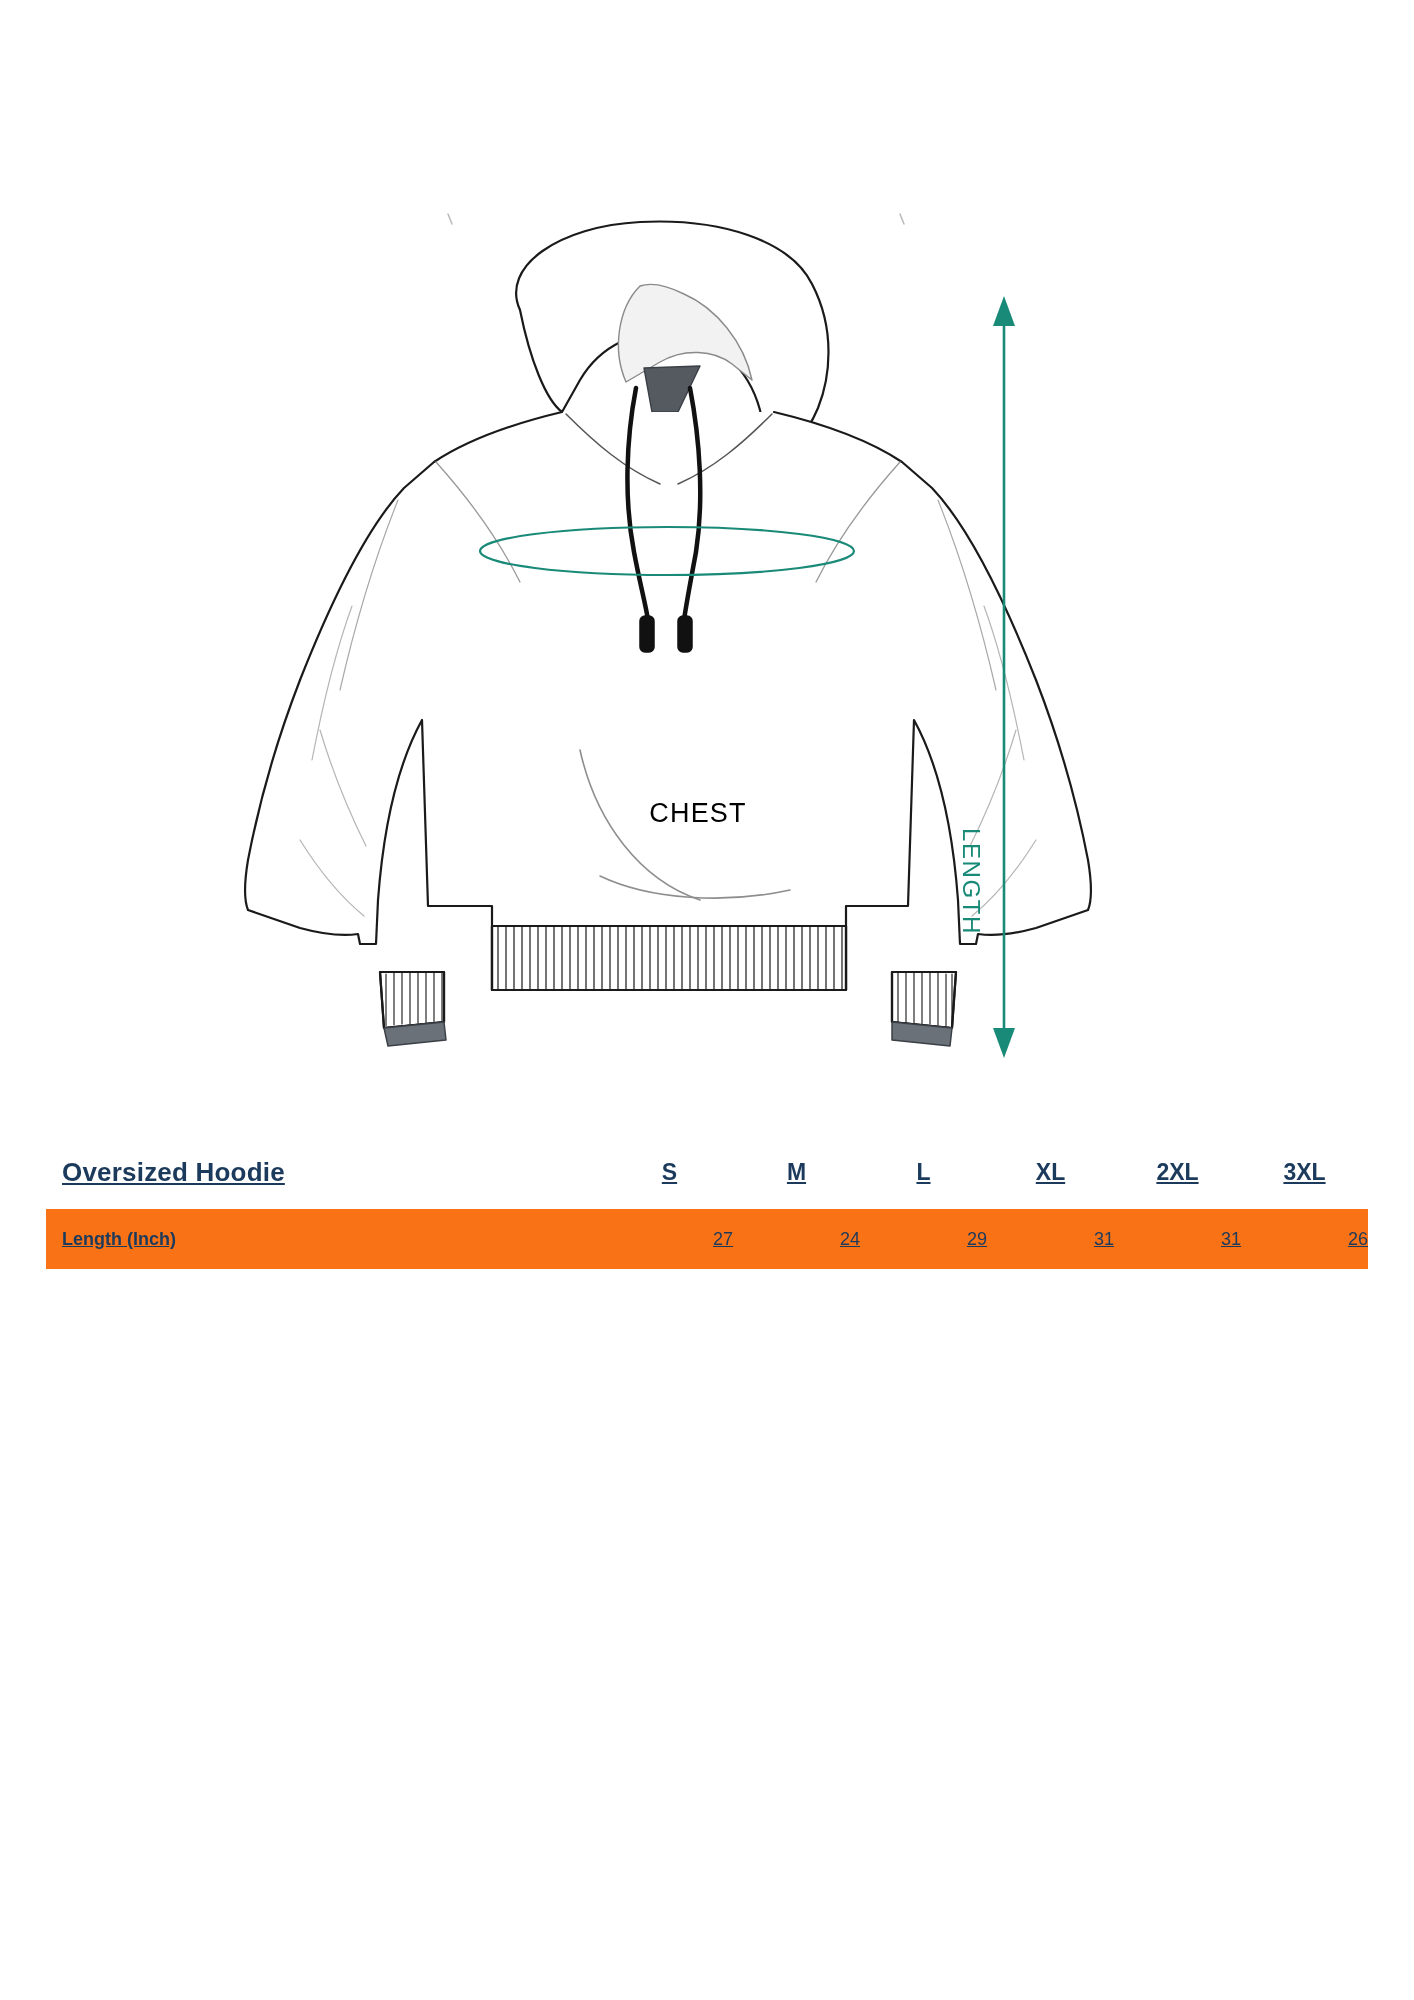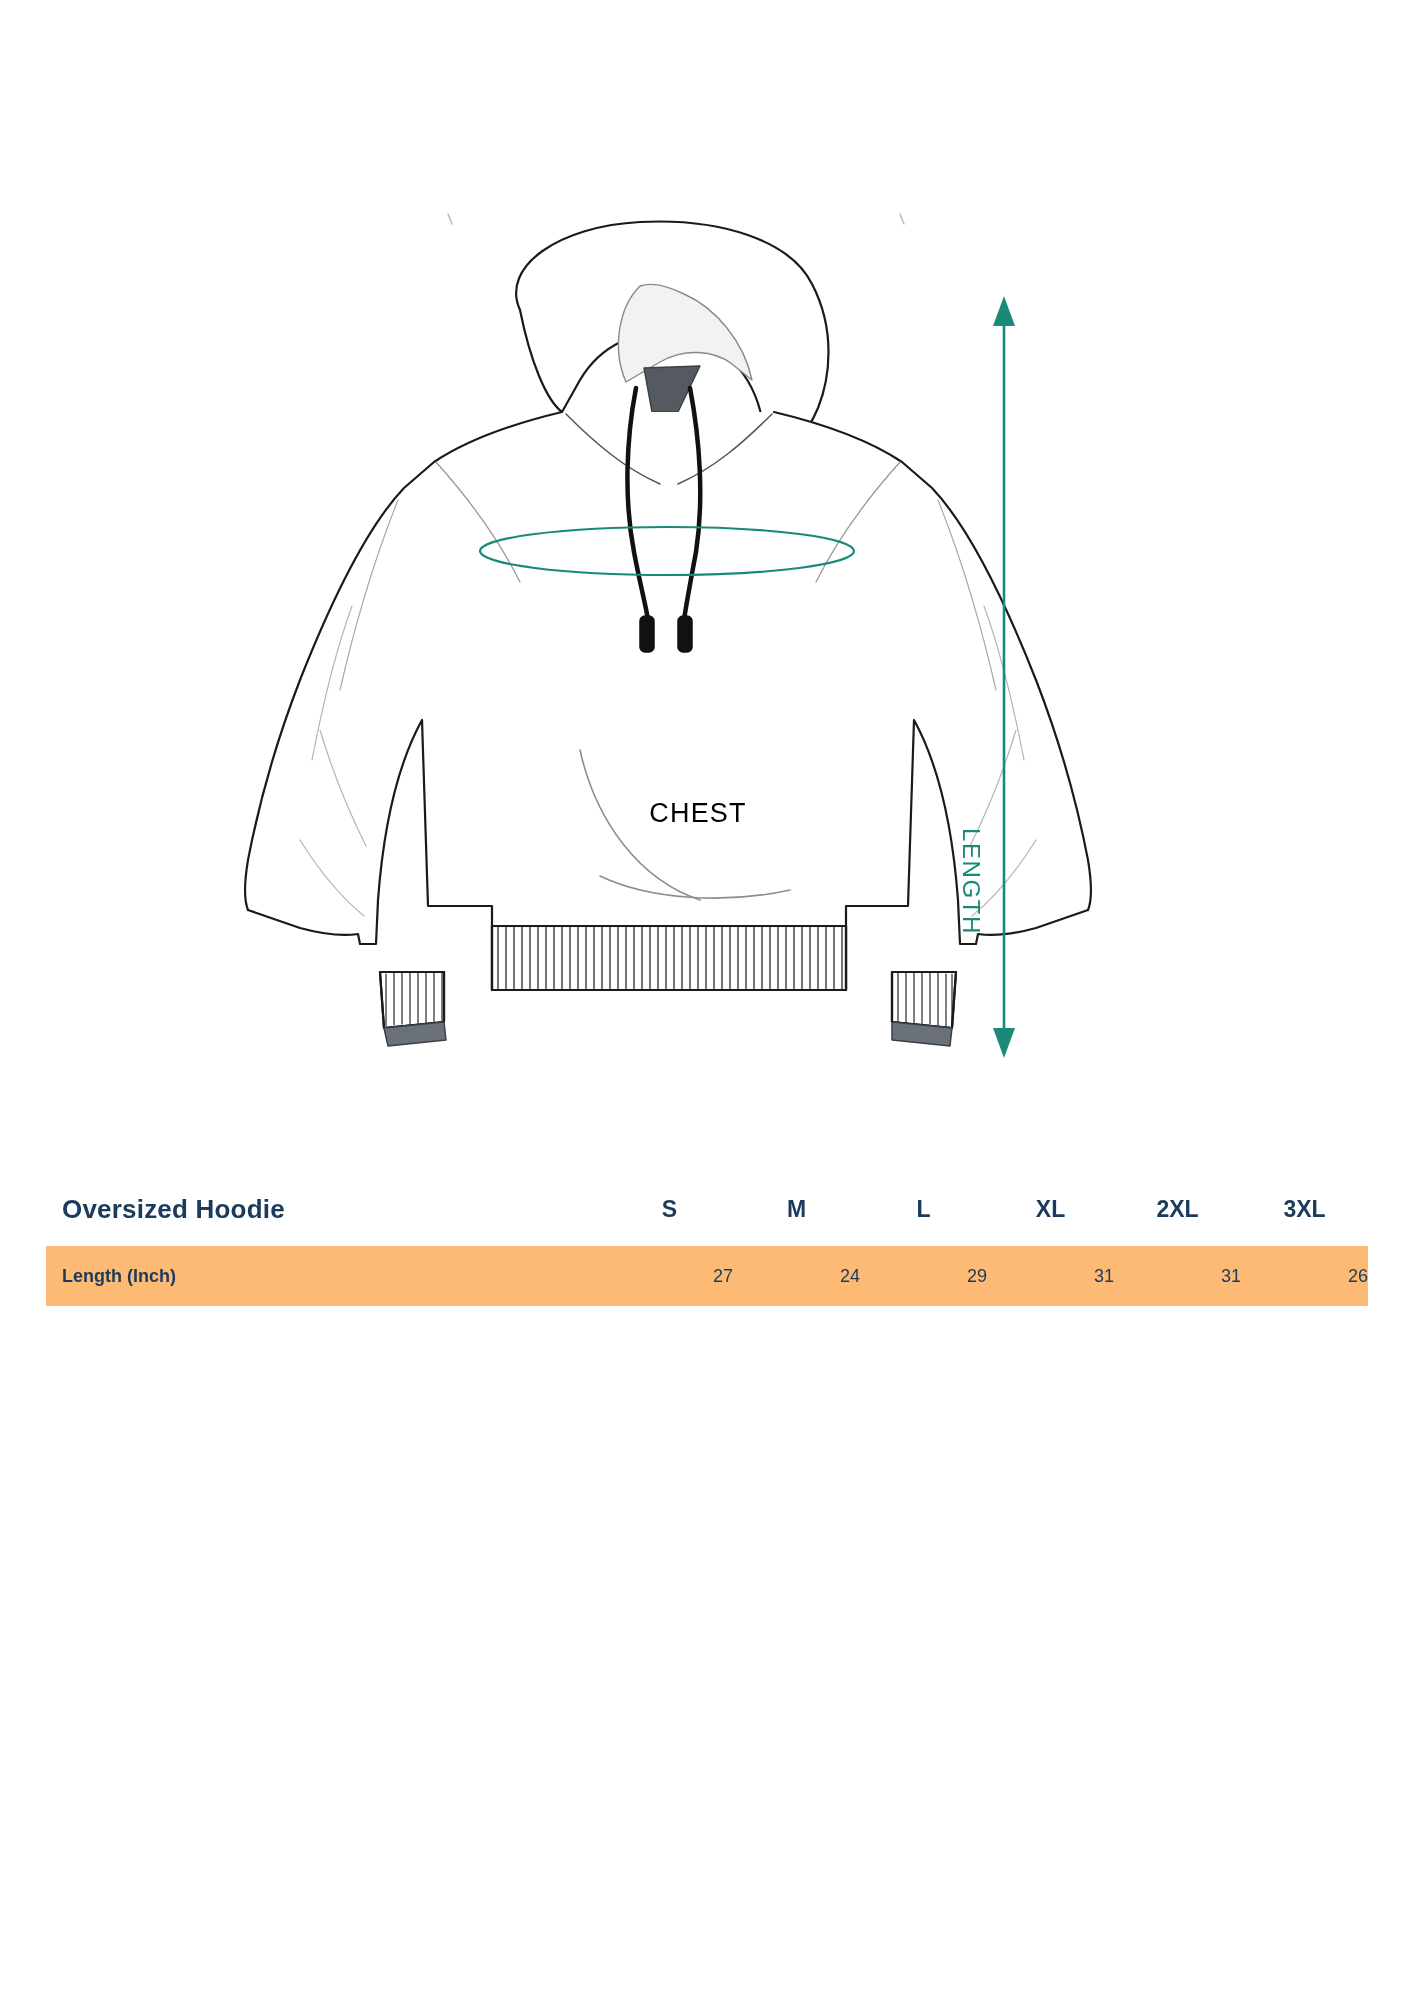--- a/index.html
+++ b/index.html
@@ -61,22 +61,23 @@
     color: #1a8a78;
     transform: rotate(90deg);
     transform-origin: left top;
     white-space: nowrap;
   }
 
   
   .table-wrap {
     position: absolute;
     left: 46px;
-    top: 1172px;
+    top: 1135px;
     width: 1322px;
+    text-decoration: underline;
   }
   table.size-table {
     width: 100%;
     border-collapse: collapse;
     table-layout: fixed;
   }
   table.size-table th,
   table.size-table td {
     padding: 0;
     margin: 0;
@@ -107,21 +108,21 @@
   .data-row td.label-col {
     text-align: left;
     padding-left: 16px;
     font-weight: bold;
     font-size: 18px;
   }
   .data-row td.val-col {
     text-align: right;
     font-size: 18px;
   }
-  .row-alt-a { background: #fdba74; }
+  .row-alt-a { background: #f97316; }
   .row-alt-b { background: #e9edf1; }
 
   
   col.c-label { width: 560px; }
   col.c-size  { width: 127px; }
 </style>
 </head>
 <body>
 
 <div class="page">

